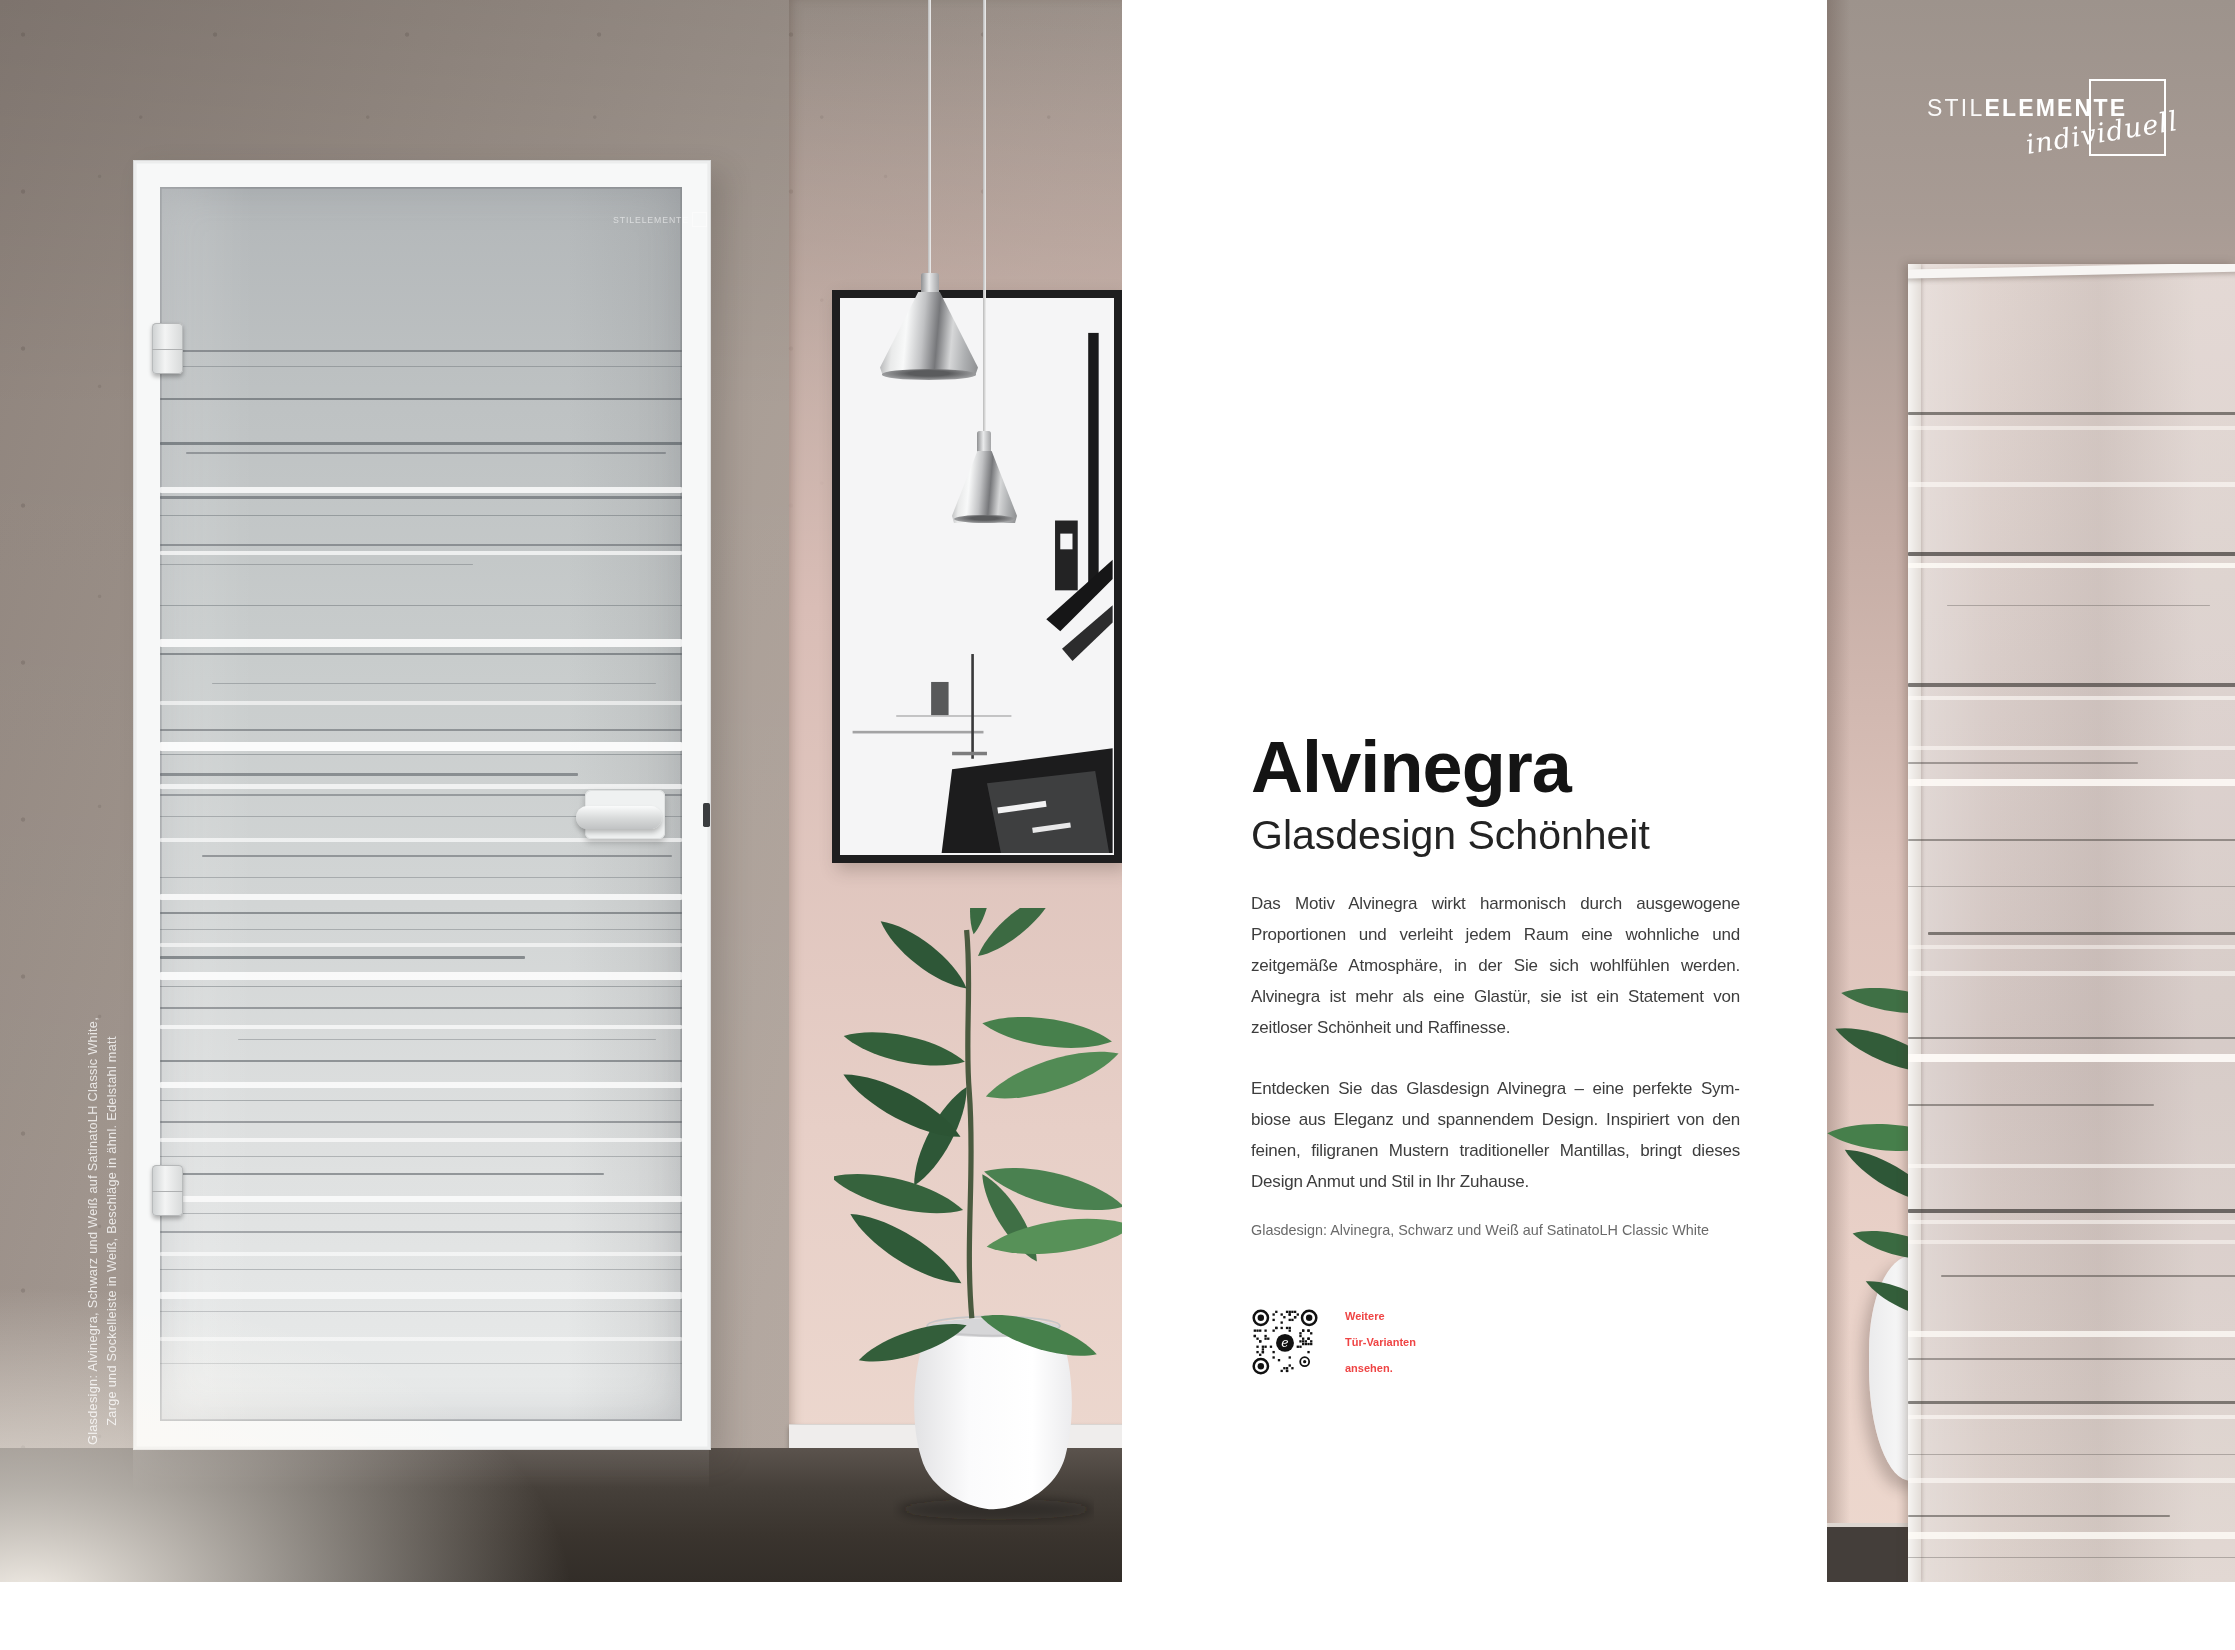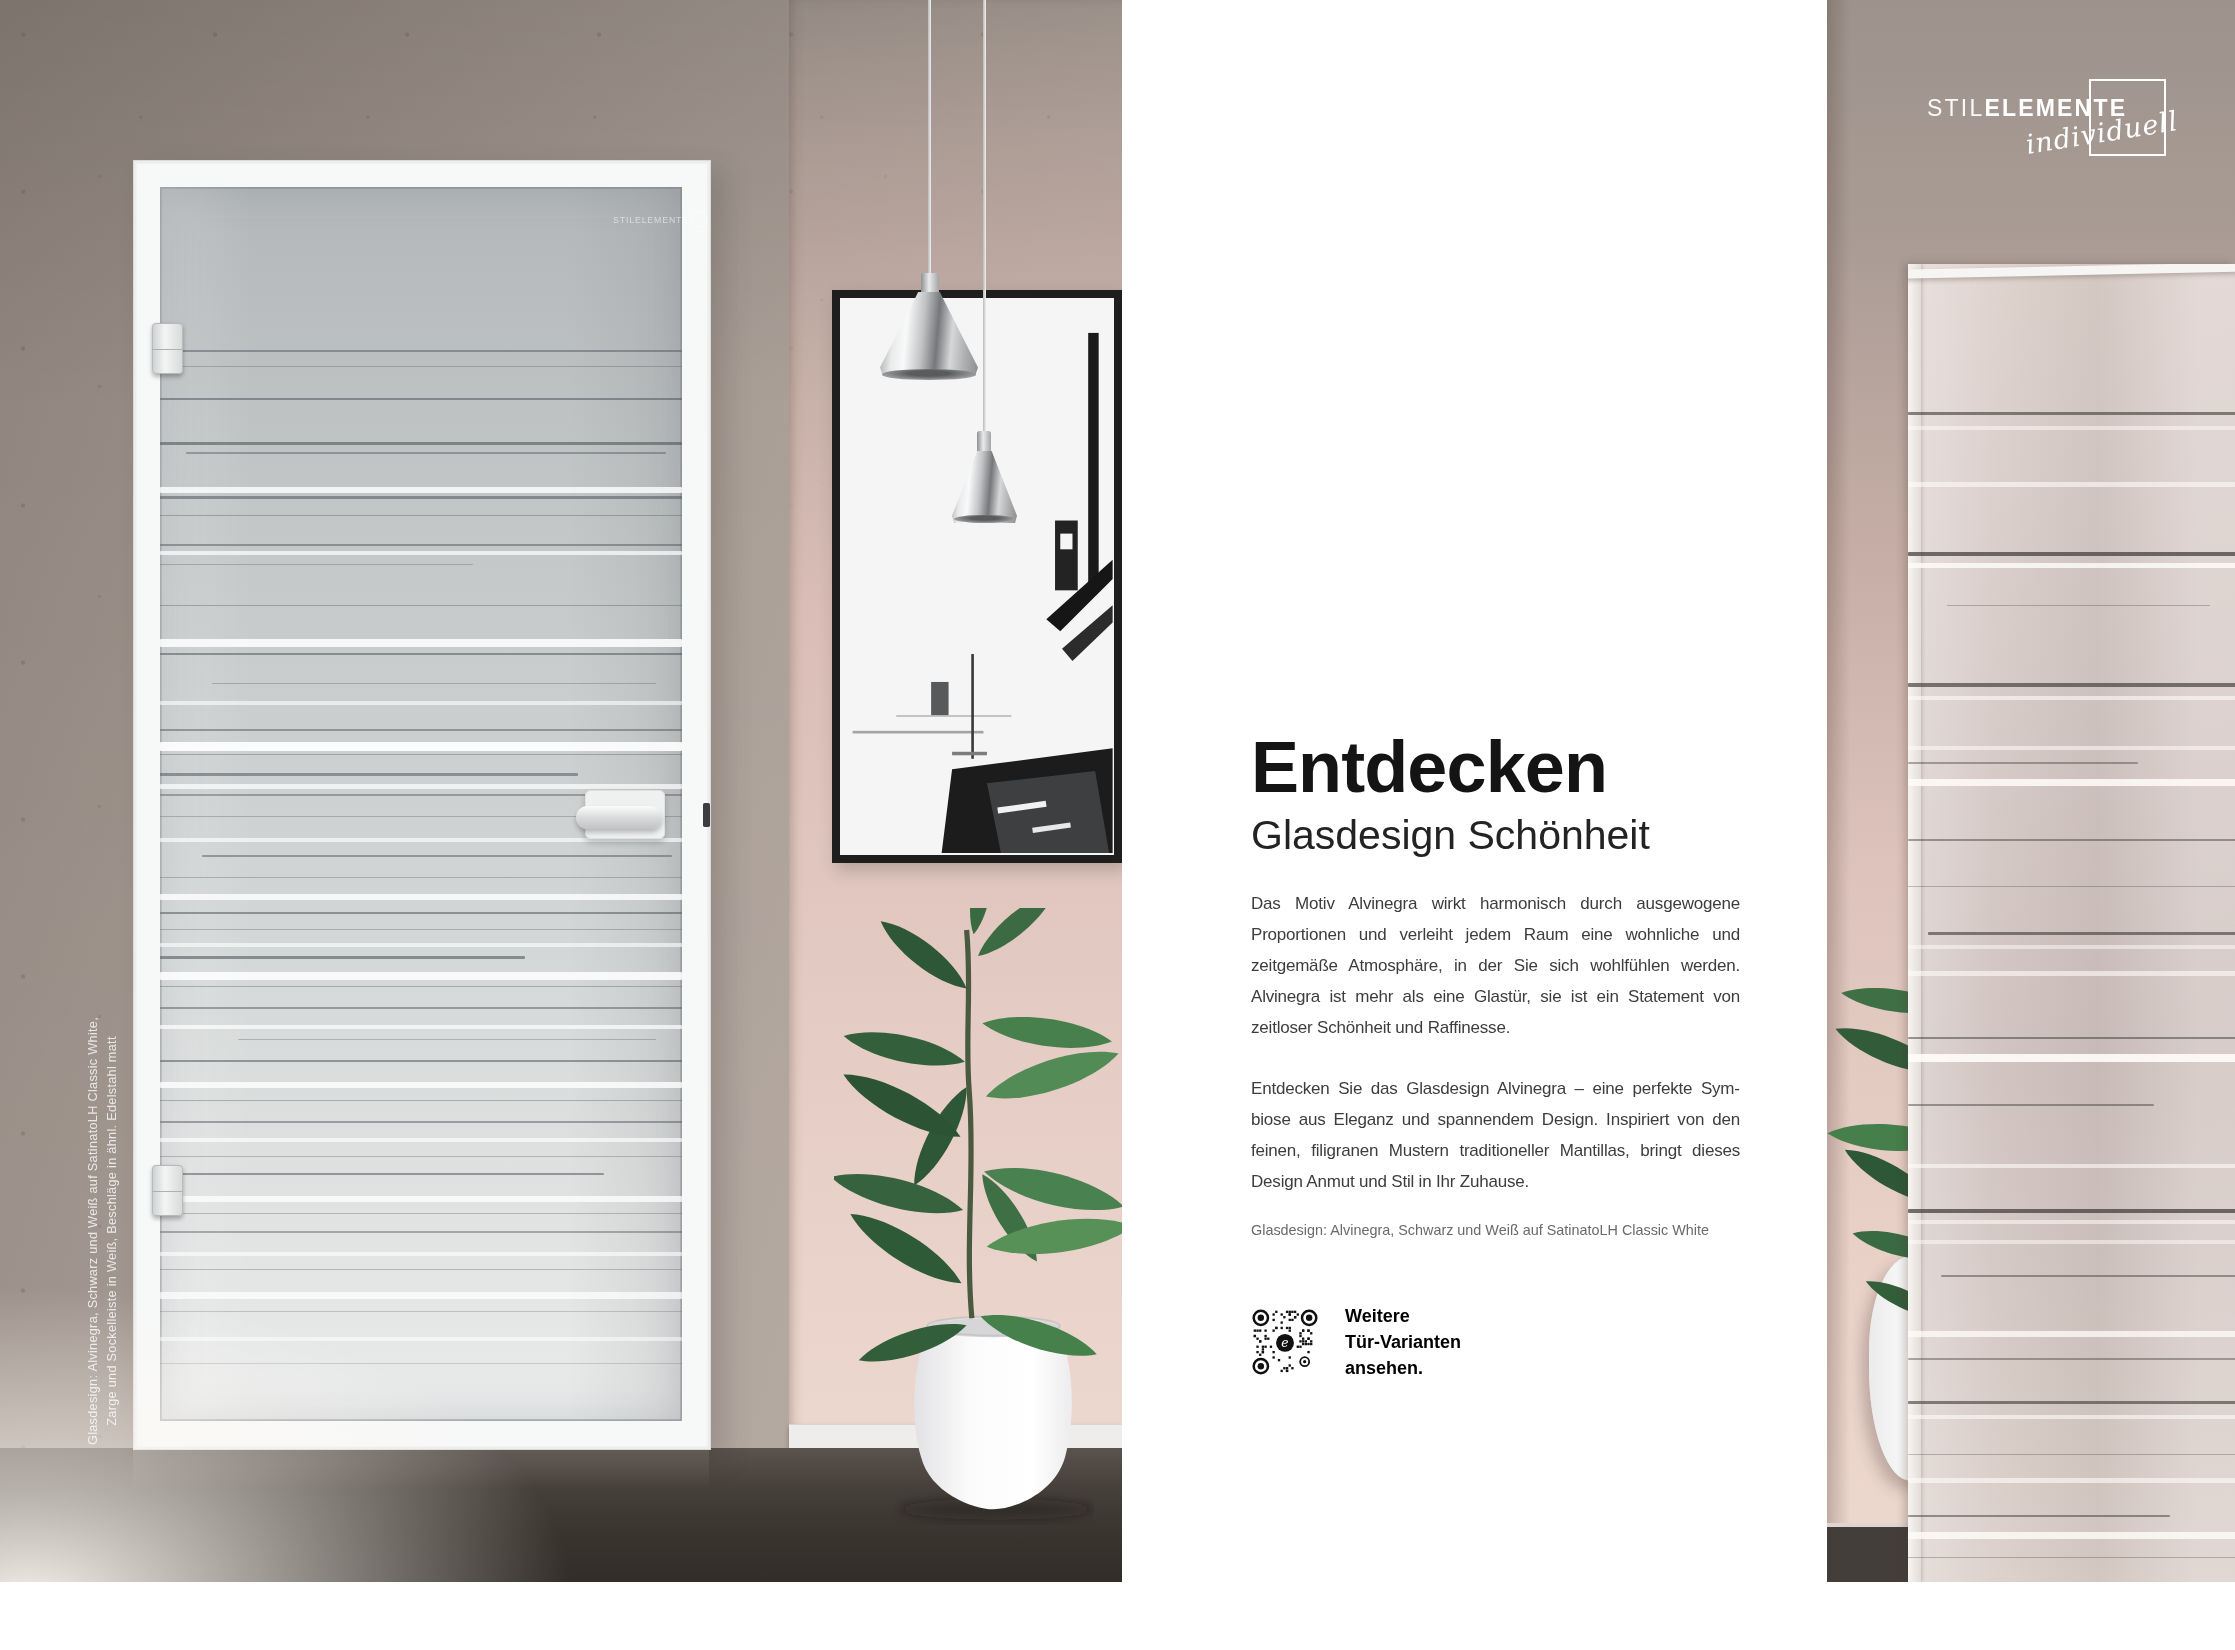--- a/index.html
+++ b/index.html
@@ -70,21 +70,21 @@
 
   
   .text-col{position:absolute;left:1251px;top:732px;width:489px;color:#3d3d3d;}
   .title{font-size:72px;line-height:.98;font-weight:700;color:#141414;letter-spacing:-0.9px;}
   .subtitle{margin-top:10.5px;font-size:41px;line-height:1.1;font-weight:400;color:#232323;}
   .intro{margin-top:49px;font-size:25px;line-height:39px;font-weight:700;color:#1b1b1b;}
   .para{margin-top:30px;font-size:17px;line-height:31px;text-align:justify;hyphens:manual;letter-spacing:-0.2px;}
   .caption{margin-top:24.5px;font-size:14.4px;color:#6a6a6a;}
   .qr-row{margin-top:65px;display:flex;align-items:center;gap:26px;}
   .qr-box{width:68px;height:68px;flex:0 0 auto;}
-  .qr-text{font-size:18px;line-height:26px;font-weight:700;color:#000000;white-space:pre-line;}
+  .qr-text{font-size:11px;line-height:26px;font-weight:700;color:#ef4444;white-space:pre-line;}
 
   
   .photo-right{position:absolute;left:1827px;top:0;width:409px;height:1582px;overflow:hidden;
     background:linear-gradient(180deg,#9d938c 0%,#a89b94 14%,#c5ada5 34%,#ddc3bb 55%,#e9d1c8 80%,#edd8ce 100%);}
   .photo-right .edge-shadow{position:absolute;left:0;top:0;width:23px;height:100%;background:linear-gradient(90deg,rgba(80,60,52,.28),rgba(80,60,52,0));}
   .r-floor{position:absolute;left:0;top:1523px;width:84px;height:59px;background:#443e3a;border-top:4.4px solid #ddd6d0;}
   .r-pot{position:absolute;left:42px;top:1256px;width:84px;height:225px;border-radius:50% 50% 50% 50% / 42% 42% 50% 50%;
     background:linear-gradient(90deg,#ebebec,#fdfdfd 60%,#f1f1f2);box-shadow:-7px 8.7px 14px rgba(50,40,35,.25);}
   .r-leaves{position:absolute;left:0;top:969px;}
   .r-glass{position:absolute;left:81px;top:264px;width:328px;height:1318px;overflow:hidden;
@@ -246,21 +246,21 @@
         <path d="M0 0 C 37.5 -21, 112.5 -21, 150 0 C 112.5 21, 37.5 21, 0 0 Z" transform="translate(146,430) rotate(-148)" fill="#2f5a38"></path>
         <path d="M0 0 C 35 -20, 105 -20, 140 0 C 105 20, 35 20, 0 0 Z" transform="translate(168,468) rotate(18)" fill="#46804b"></path>
         <path d="M0 0 C 32.5 -18, 97.5 -18, 130 0 C 97.5 18, 32.5 18, 0 0 Z" transform="translate(152,478) rotate(162)" fill="#335e3a"></path>
       </svg>
 
     <div class="v-caption">Glasdesign: Alvinegra, Schwarz und Weiß auf SatinatoLH Classic White,
 Zarge und Sockelleiste in Weiß, Beschläge in ähnl. Edelstahl matt</div>
   </div>
 
   <div class="text-col">
-    <div class="title">Entdecken</div>
+    <div class="title">Alvinegra</div>
     <div class="subtitle">Glasdesign Schönheit</div>
     <p class="para">Das Motiv Alvinegra wirkt harmonisch durch ausgewogene Proportionen und verleiht jedem Raum eine wohnliche und zeitgemäße Atmosphäre, in der Sie sich wohlfühlen werden. Alvinegra ist mehr als eine Glastür, sie ist ein Statement von zeitloser Schönheit und Raffinesse.</p>
     <p class="para">Entdecken Sie das Glasdesign Alvinegra – eine perfekte Sym­biose aus Eleganz und spannendem Design. Inspiriert von den feinen, filigranen Mustern traditioneller Mantillas, bringt dieses Design Anmut und Stil in Ihr Zuhause.</p>
     <div class="caption">Glasdesign: Alvinegra, Schwarz und Weiß auf SatinatoLH Classic White</div>
     <div class="qr-row">
       <svg class="qr-box" id="qrSvg" viewBox="0 0 76 76">
           <rect x="0" y="0" width="76" height="76" fill="#ffffff"></rect>
           <circle cx="11" cy="11" r="8" fill="none" stroke="#111111" stroke-width="2.8"></circle>
           <circle cx="11" cy="11" r="3.6" fill="#111111"></circle>
           <circle cx="65" cy="11" r="8" fill="none" stroke="#111111" stroke-width="2.8"></circle>

